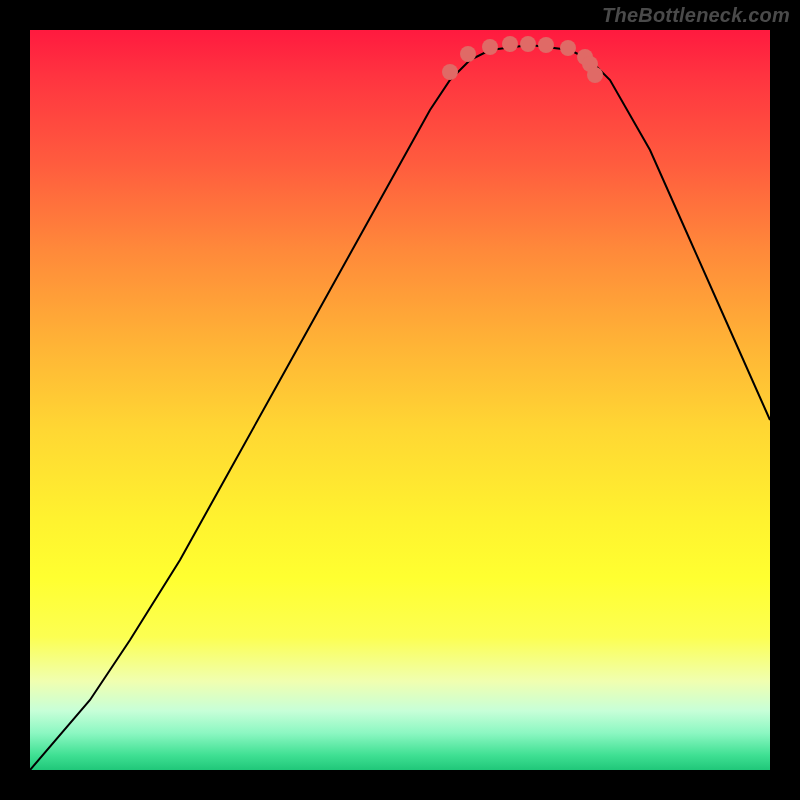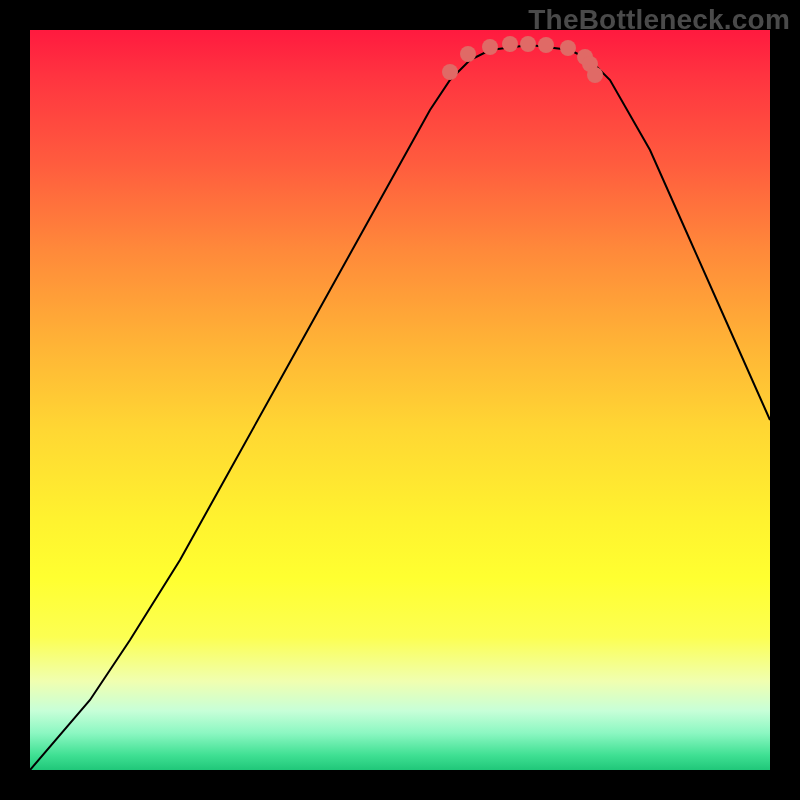--- a/index.html
+++ b/index.html
@@ -40,24 +40,25 @@
       #8cf7c2 95%,
       #3fe093 98%,
       #20c779 100%
     );
   }
   .watermark {
     position: absolute;
     top: 4px;
     right: 10px;
     color: #4a4a4a;
-    font-size: 28px;
+    font-size: 20px;
     font-weight: 600;
     letter-spacing: 0.2px;
     user-select: none;
+    font-style: italic;
   }
   svg.curve {
     position: absolute;
     left: 0;
     top: 0;
     width: 740px;
     height: 740px;
   }
 </style>
 </head>

